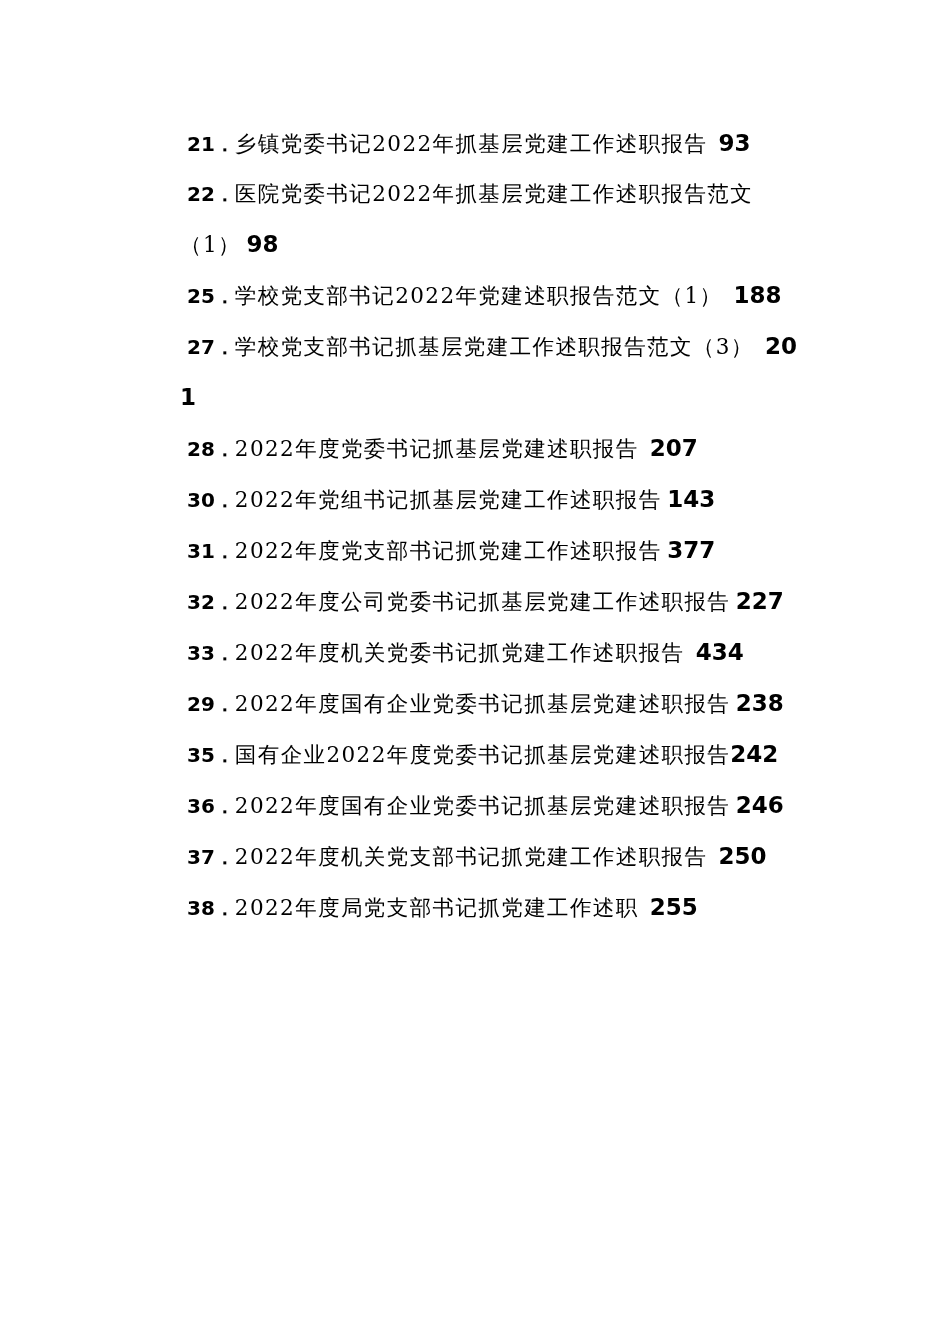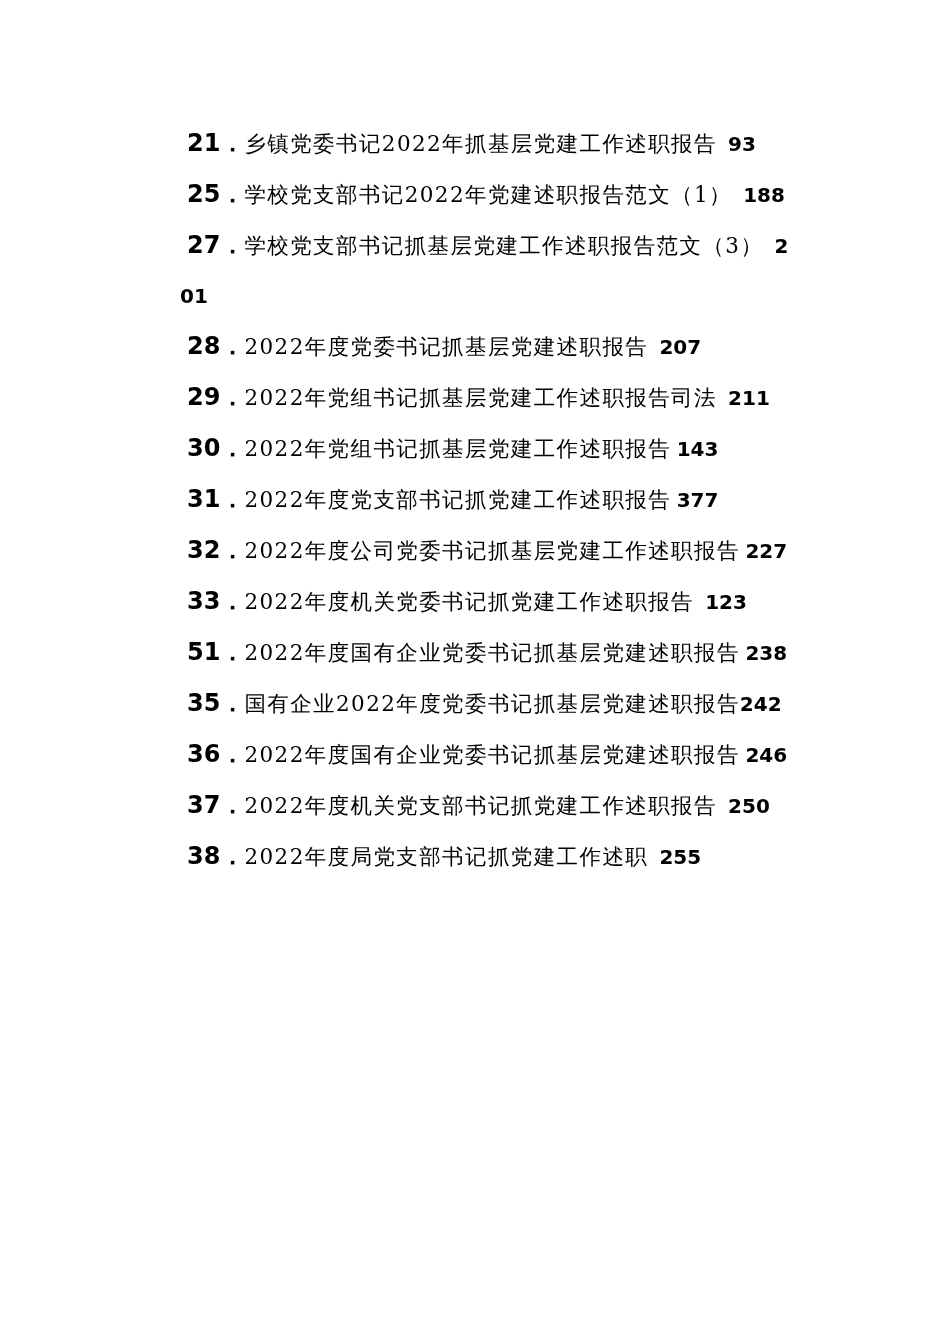--- a/index.html
+++ b/index.html
@@ -44,50 +44,50 @@
     overflow-wrap: break-word;
     text-align: left;
     white-space: pre-wrap;
     letter-spacing: 0.2px;
   }
 
   
   .num {
     font-family: "DejaVu Sans", "Liberation Sans", sans-serif;
     font-weight: 700;
-    font-size: 24px;
+    font-size: 20px;
     letter-spacing: 0;
   }
 
   .cjk {
     font-family: "DejaVu Serif", "Liberation Serif", serif;
     letter-spacing: 1.4px;
   }
 
   .page-no {
     font-family: "DejaVu Sans", "Liberation Sans", sans-serif;
     font-weight: 700;
-    font-size: 20px;
+    font-size: 23px;
     letter-spacing: 0;
   }
 </style>
 </head>
 <body>
 
 <div class="page">
   <div class="toc" id="toc-list">
 
   <p class="toc-entry"><span class="num">21．</span><span class="cjk">乡镇党委书记2022年抓基层党建工作述职报告</span><span>  </span><span class="page-no">93</span></p>
+      <p class="toc-entry"><span class="num">22．</span><span class="cjk">医院党委书记2022年抓基层党建工作述职报告范文（1）</span><span> </span><span class="page-no">98</span></p>
       <p class="toc-entry"><span class="num">25．</span><span class="cjk">学校党支部书记2022年党建述职报告范文（1）</span><span>  </span><span class="page-no">188</span></p>
       <p class="toc-entry"><span class="num">27．</span><span class="cjk">学校党支部书记抓基层党建工作述职报告范文（3）</span><span>  </span><span class="page-no">201</span></p>
       <p class="toc-entry"><span class="num">28．</span><span class="cjk">2022年度党委书记抓基层党建述职报告</span><span>  </span><span class="page-no">207</span></p>
-      <p class="toc-entry"><span class="num">29．</span><span class="cjk">2022年党组书记抓基层党建工作述职报告司法</span><span>  </span><span class="page-no">211</span></p>
       <p class="toc-entry"><span class="num">30．</span><span class="cjk">2022年党组书记抓基层党建工作述职报告</span><span> </span><span class="page-no">143</span></p>
       <p class="toc-entry"><span class="num">31．</span><span class="cjk">2022年度党支部书记抓党建工作述职报告</span><span> </span><span class="page-no">377</span></p>
       <p class="toc-entry"><span class="num">32．</span><span class="cjk">2022年度公司党委书记抓基层党建工作述职报告</span><span> </span><span class="page-no">227</span></p>
-      <p class="toc-entry"><span class="num">33．</span><span class="cjk">2022年度机关党委书记抓党建工作述职报告</span><span>  </span><span class="page-no">123</span></p>
-      <p class="toc-entry"><span class="num">51．</span><span class="cjk">2022年度国有企业党委书记抓基层党建述职报告</span><span> </span><span class="page-no">238</span></p>
+      <p class="toc-entry"><span class="num">33．</span><span class="cjk">2022年度机关党委书记抓党建工作述职报告</span><span>  </span><span class="page-no">434</span></p>
+      <p class="toc-entry"><span class="num">29．</span><span class="cjk">2022年度国有企业党委书记抓基层党建述职报告</span><span> </span><span class="page-no">238</span></p>
       <p class="toc-entry"><span class="num">35．</span><span class="cjk">国有企业2022年度党委书记抓基层党建述职报告</span><span></span><span class="page-no">242</span></p>
       <p class="toc-entry"><span class="num">36．</span><span class="cjk">2022年度国有企业党委书记抓基层党建述职报告</span><span> </span><span class="page-no">246</span></p>
       <p class="toc-entry"><span class="num">37．</span><span class="cjk">2022年度机关党支部书记抓党建工作述职报告</span><span>  </span><span class="page-no">250</span></p>
       <p class="toc-entry"><span class="num">38．</span><span class="cjk">2022年度局党支部书记抓党建工作述职</span><span>  </span><span class="page-no">255</span></p>
     </div>
 </div>
 
 </body></html>

